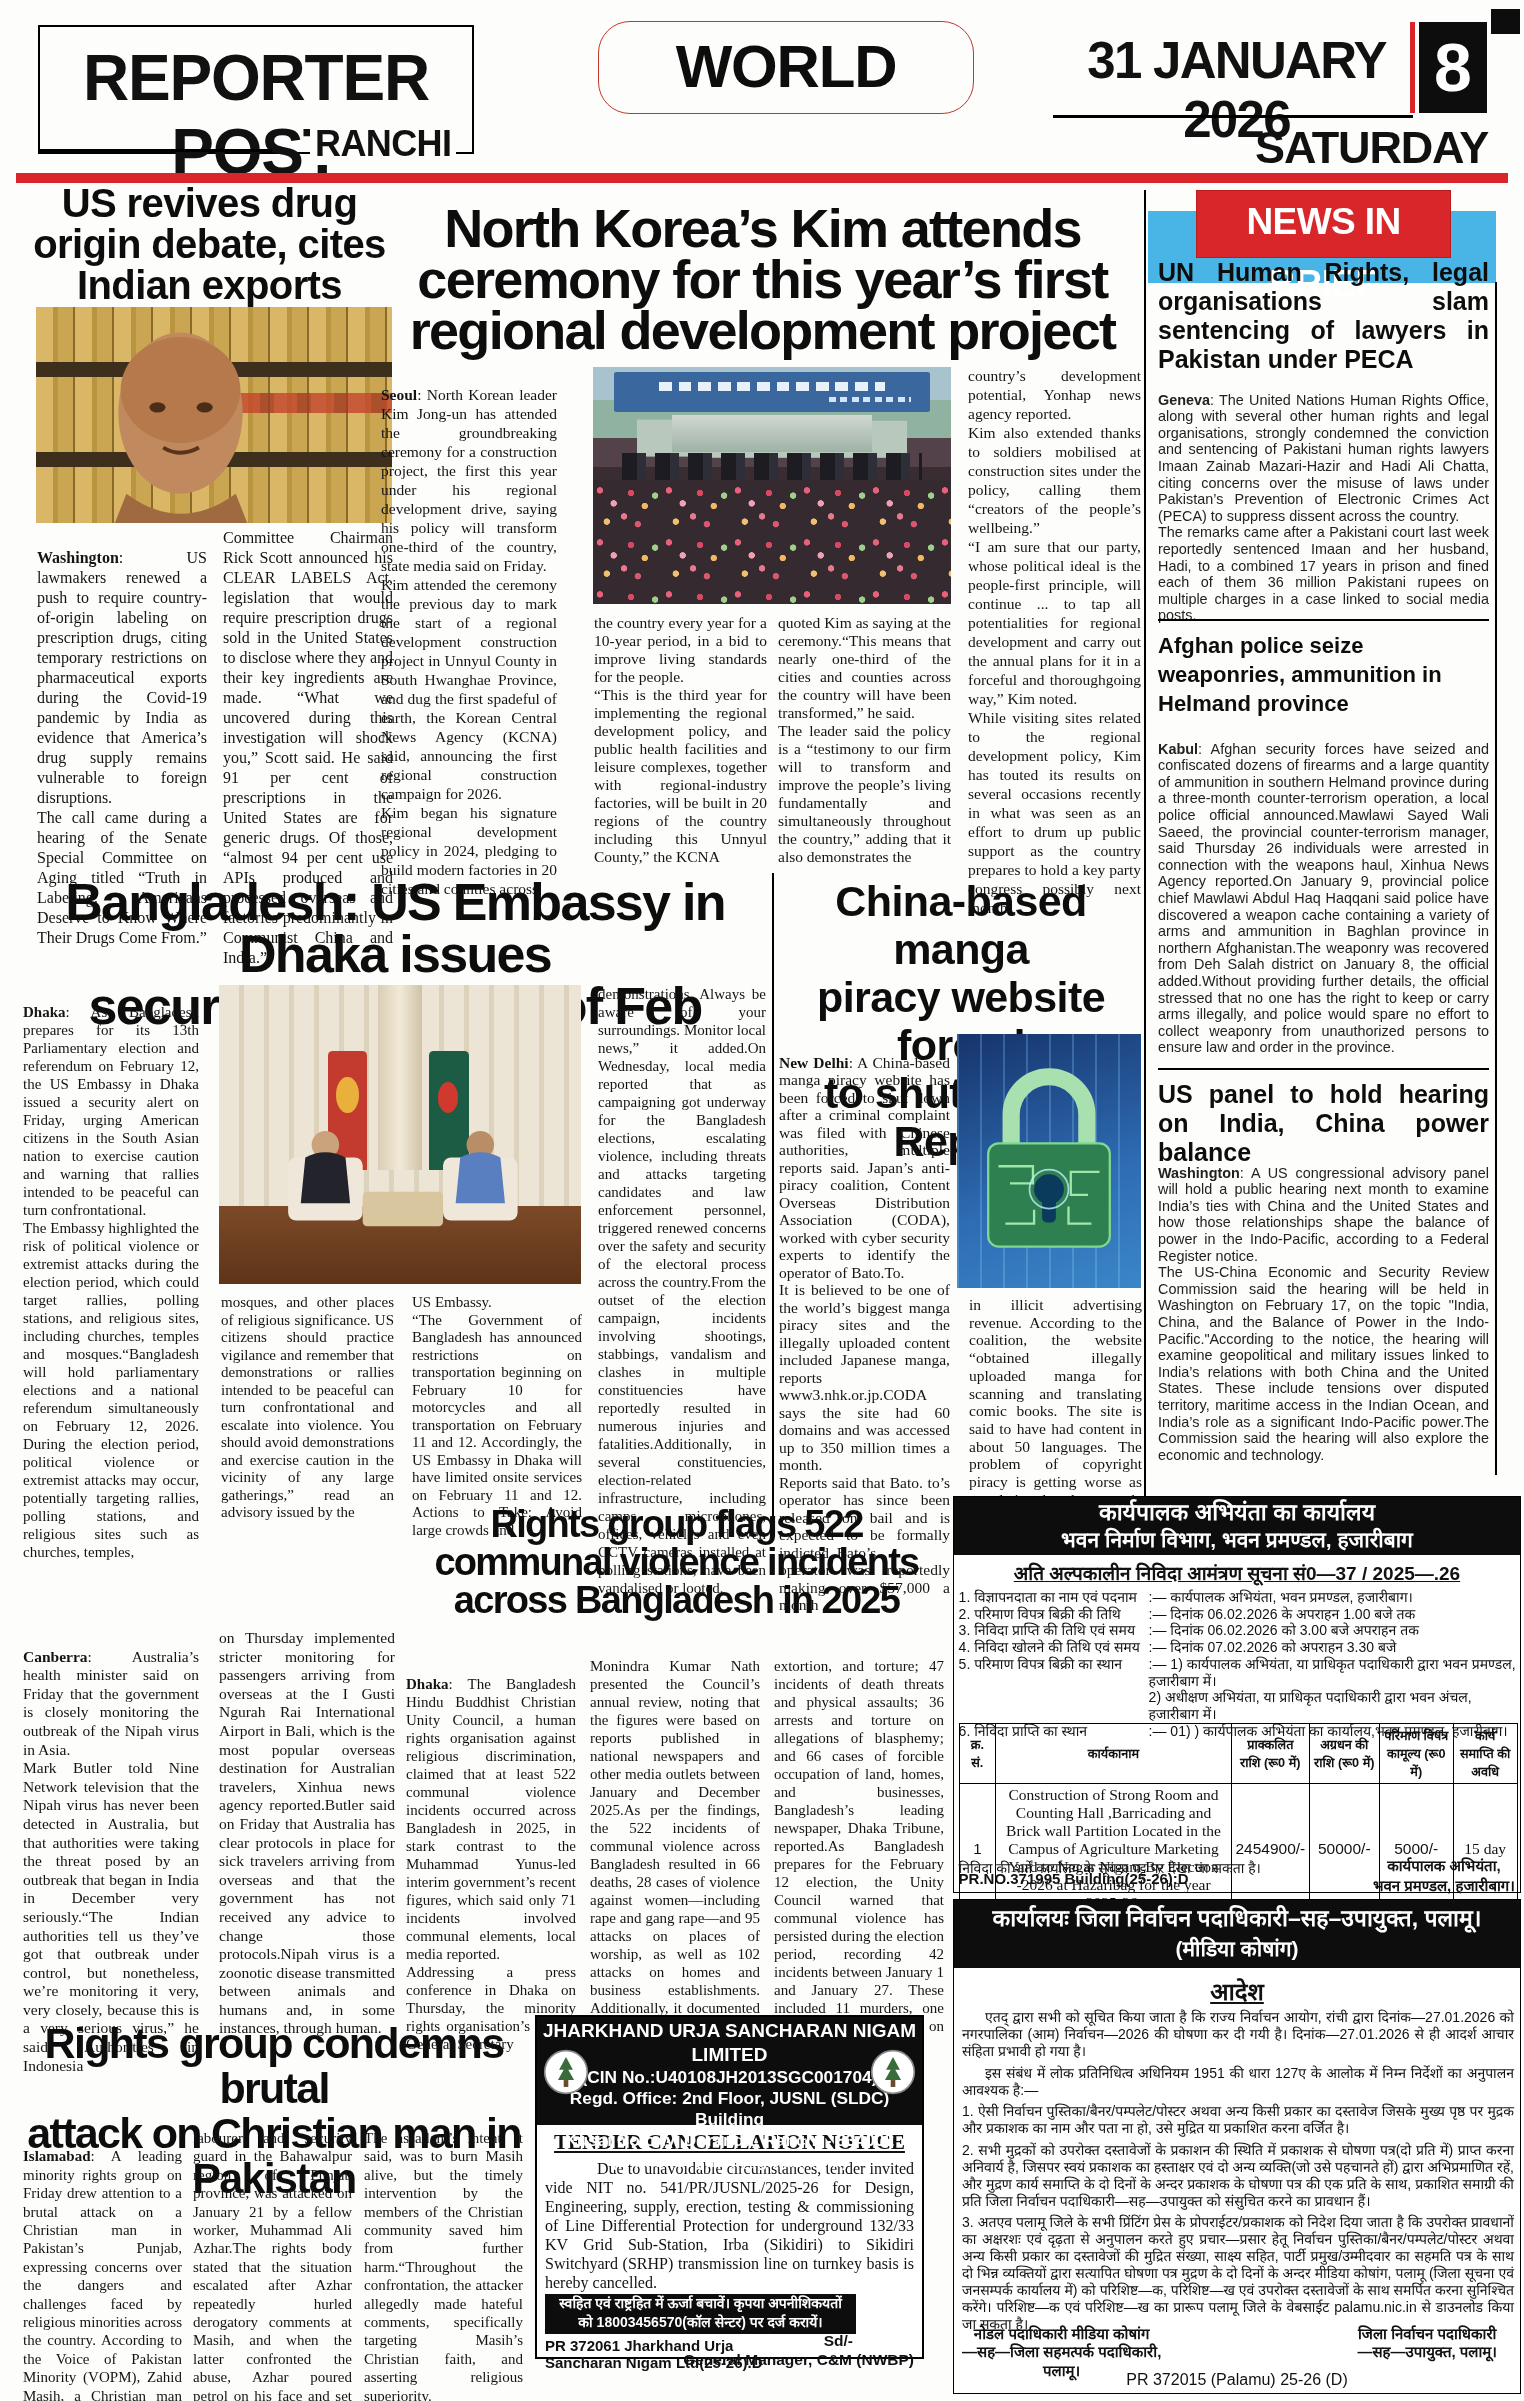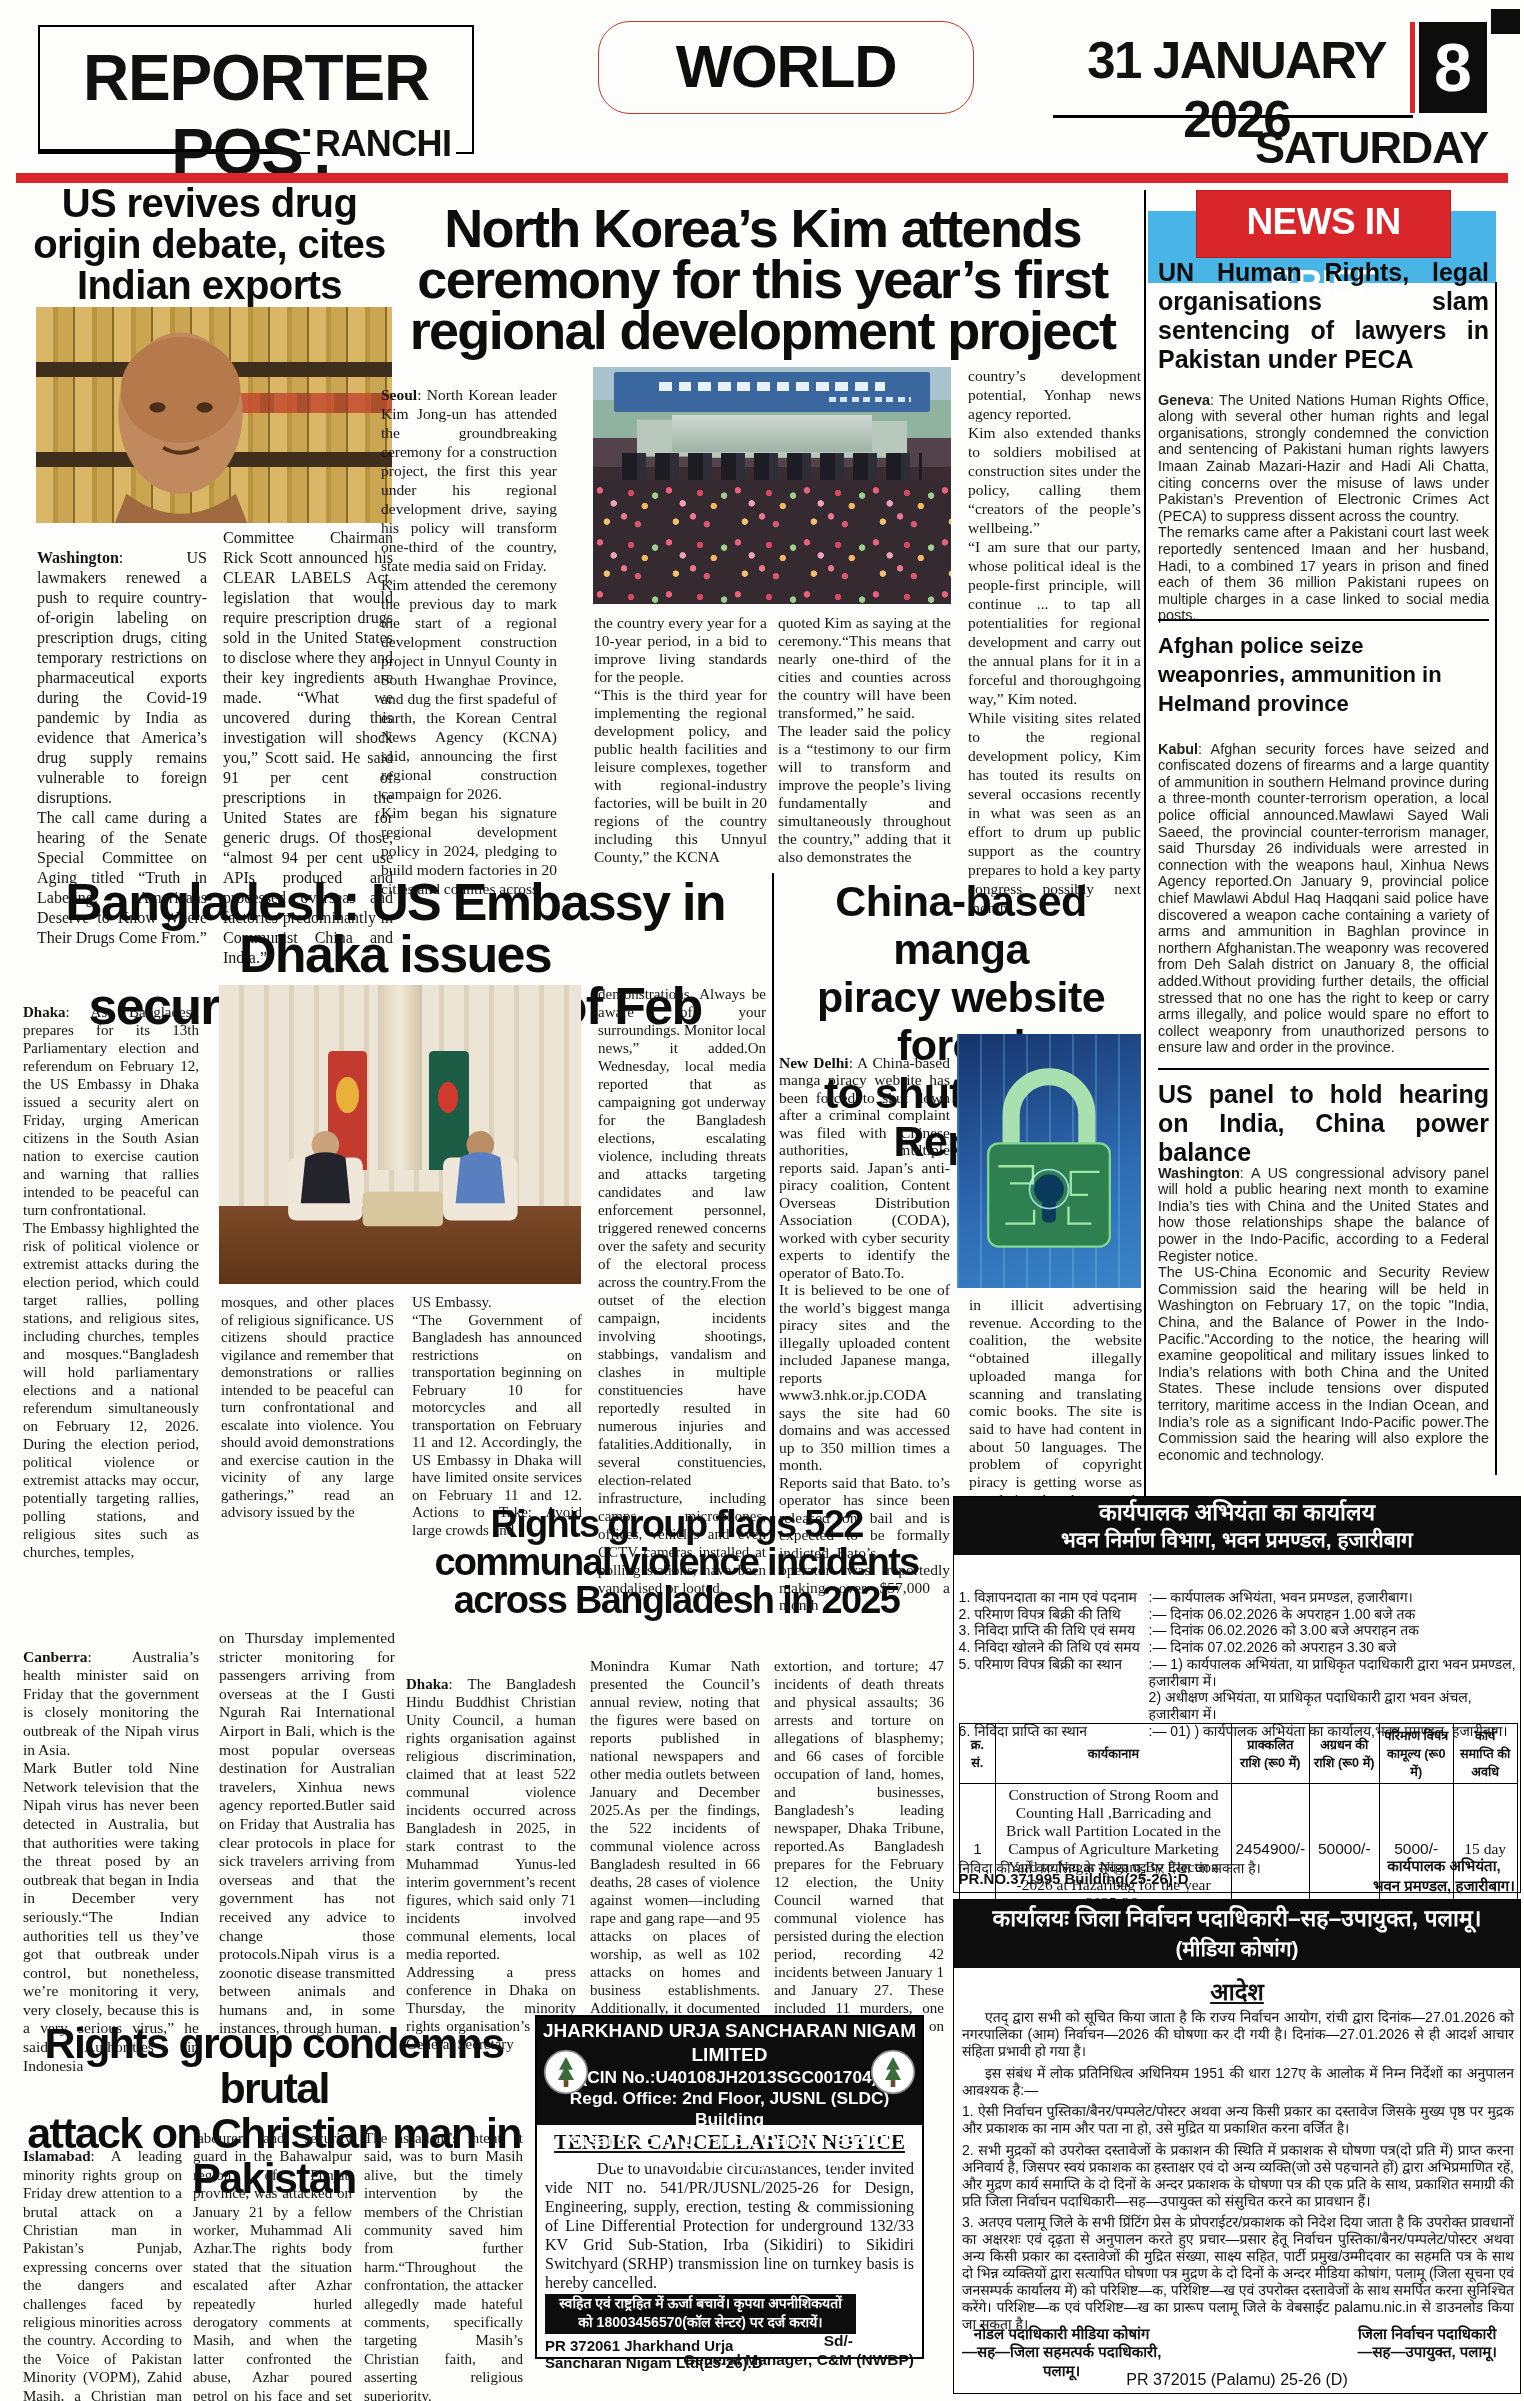--- a/index.html
+++ b/index.html
@@ -205,20 +205,21 @@
 Addressing a press conference in Dhaka on Thursday, the minority rights organisation’s Acting General Secretary</span>
   </div>
   <div class="col" style="left:590px;top:1657px;width:170px;height:345px;font-size:15px;line-height:18px;">Monindra Kumar Nath presented the Council’s annual review, noting that the figures were based on reports published in national newspapers and other media outlets between January and December 2025.As per the findings, the 522 incidents of communal violence across Bangladesh resulted in 66 deaths, 28 cases of violence against women—including rape and gang rape—and 95 attacks on places of worship, as well as 102 attacks on homes and business establishments. Additionally, it documented 38 cases of abduction,</div>
   <div class="col" style="left:774px;top:1657px;width:170px;height:345px;font-size:15px;line-height:18px;">extortion, and torture; 47 incidents of death threats and physical assaults; 36 arrests and torture on allegations of blasphemy; and 66 cases of forcible occupation of land, homes, and businesses, Bangladesh’s leading newspaper, Dhaka Tribune, reported.As Bangladesh prepares for the February 12 election, the Unity Council warned that communal violence has persisted during the election period, recording 42 incidents between January 1 and January 27. These included 11 murders, one rape, nine attacks on temples and churches.</div>
 
   <div class="box sans" style="left:953px;top:1496px;width:568px;height:397px;border-width:1.7px;background:#fff;">
     <div class="blackbar" style="width:100%;height:58px;">
       <div style="font-size:23px;line-height:30px;">कार्यपालक अभियंता का कार्यालय</div>
       <div style="font-size:21px;line-height:25px;">भवन निर्माण विभाग, भवन प्रमण्डल, हजारीबाग</div>
     </div>
+    <div style="text-align:center;font-weight:bold;font-size:19px;margin-top:4.6px;text-decoration:underline;">अति अल्पकालीन निविदा आमंत्रण सूचना सं0—37 / 2025—.26</div>
     <div class="abs" style="left:4.6px;top:92px;width:559px;font-size:14px;line-height:16.7px;">
       <div style="display:flex;">
           <div style="width:190px;flex:none;">1. विज्ञापनदाता का नाम एवं पदनाम</div>
           <div class="pre">:— कार्यपालक अभियंता, भवन प्रमण्डल, हजारीबाग।</div>
         </div>
       <div style="display:flex;">
           <div style="width:190px;flex:none;">2. परिमाण विपत्र बिक्री की तिथि</div>
           <div class="pre">:— दिनांक 06.02.2026 के अपराहन 1.00 बजे तक</div>
         </div>
       <div style="display:flex;">

